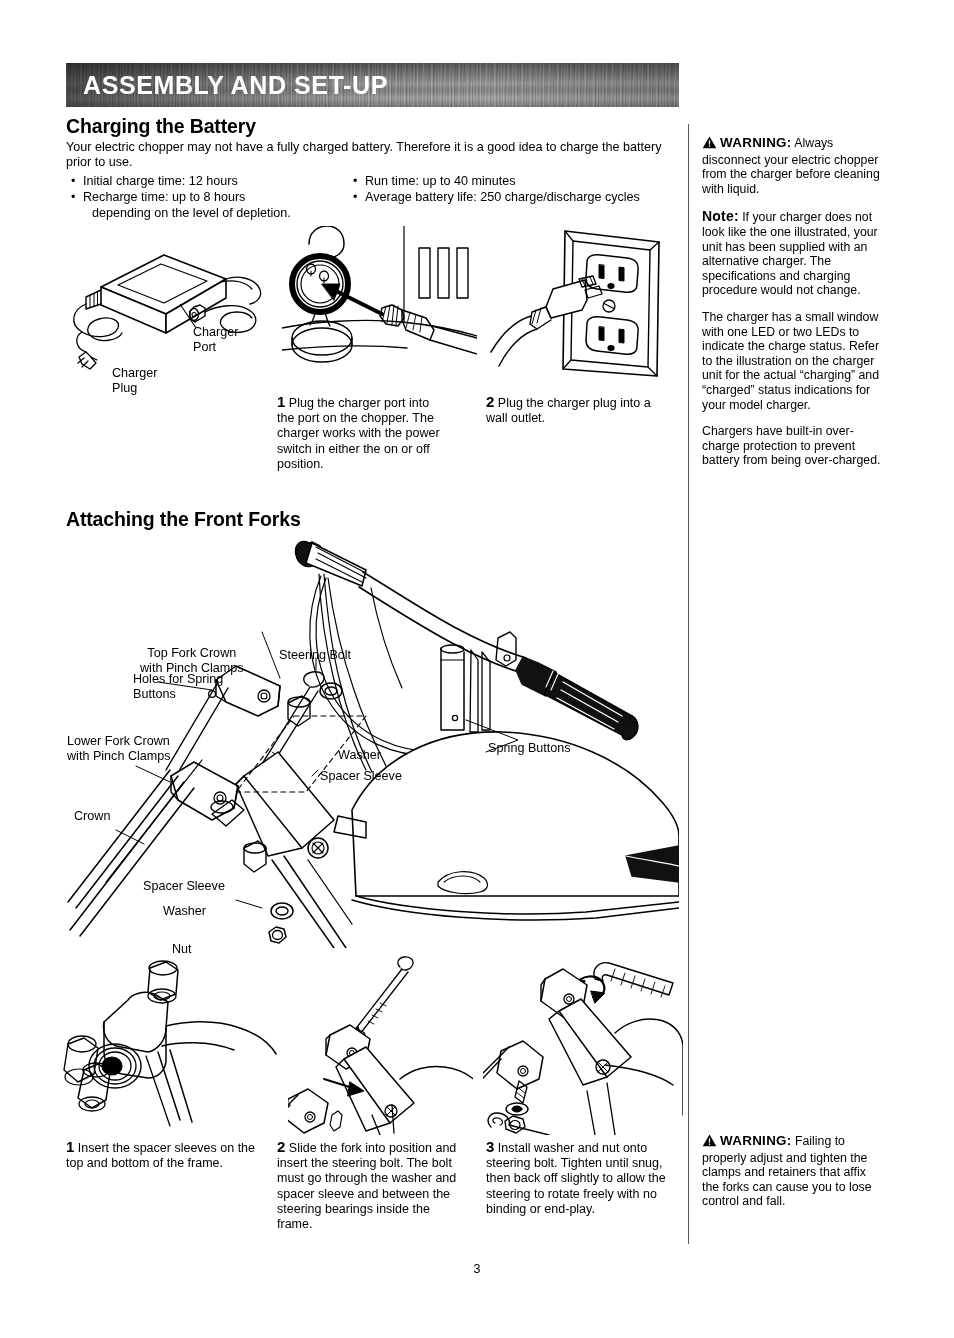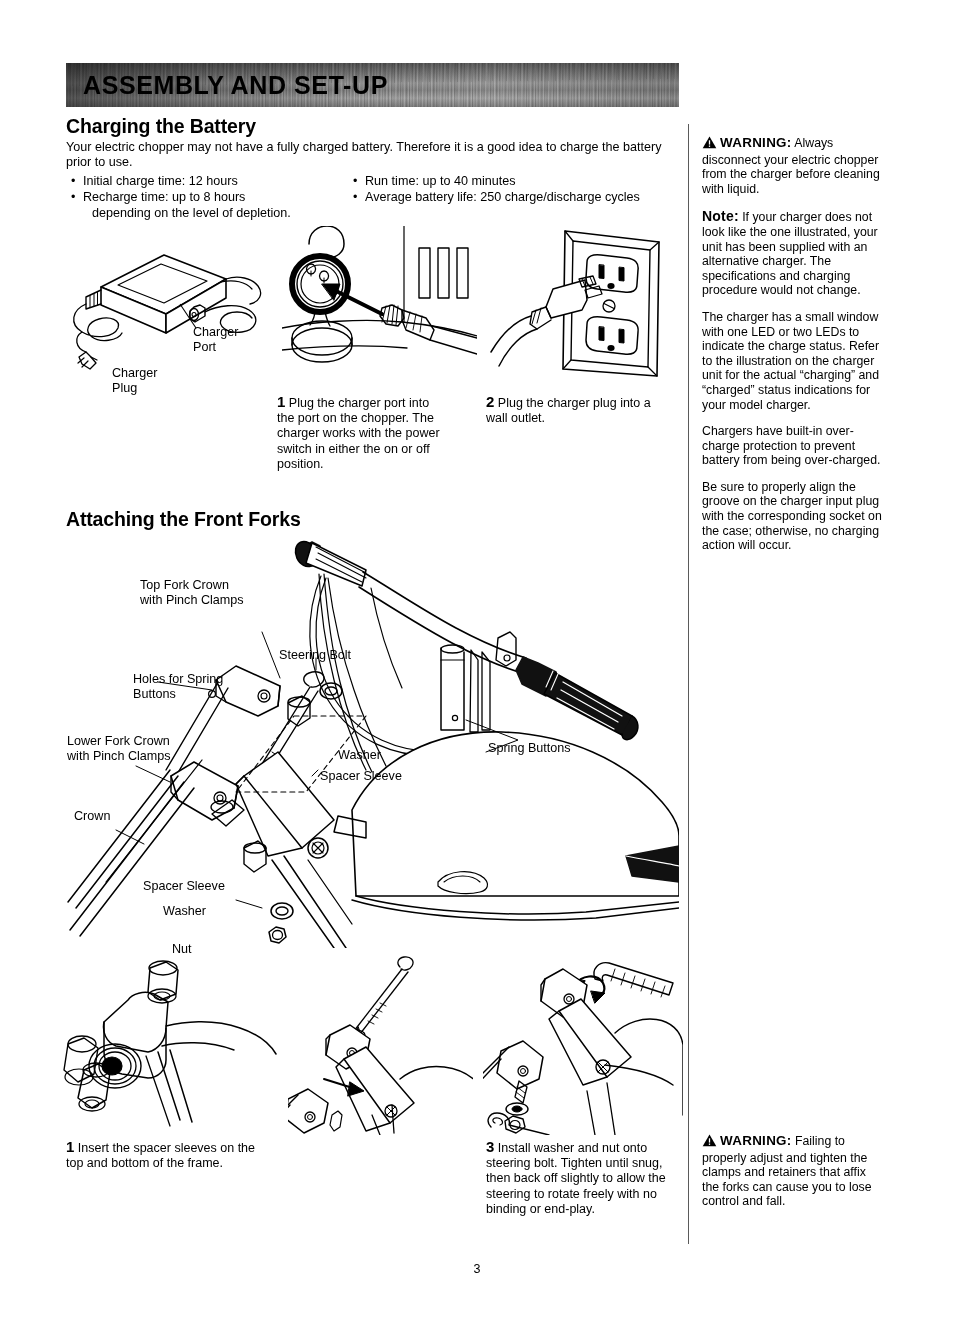--- a/index.html
+++ b/index.html
@@ -57,21 +57,21 @@
     background: linear-gradient(90deg, rgba(20,20,20,0.55) 0%, rgba(40,40,40,0.30) 22%,
       rgba(120,120,120,0.06) 48%, rgba(200,200,200,0.10) 70%, rgba(60,60,60,0.22) 100%);
   }
   .banner-title {
     position: absolute;
     left: 17px;
     top: 8px;
     font-size: 25px;
     font-weight: bold;
     letter-spacing: 0.6px;
-    color: #000000;
+    color: #ffffff;
     z-index: 3;
     font-family: "Liberation Sans", sans-serif;
   }
 
   
   .h2 {
     position: absolute;
     font-size: 19.5px;
     font-weight: bold;
     letter-spacing: -0.15px;
@@ -410,21 +410,21 @@
         <path d="M250 128 L250 140" stroke-width="1"></path>
         <path d="M104 252 L70 236" stroke-width="1"></path>
         <path d="M50 300 L78 314" stroke-width="1"></path>
         <path d="M420 222 L452 210 L400 190" stroke-width="1"></path>
         <path d="M252 240 L246 246" stroke-width="1"></path>
         <path d="M170 370 L196 378" stroke-width="1"></path>
       </g>
     </svg>
   </div>
 
-  <div class="lbl" style="left:140px; top:578px; ">Top Fork Crown
+  <div class="lbl" style="left:140px; top:646px; text-align:center;">Top Fork Crown
 with Pinch Clamps</div>
   <div class="lbl" style="left:133px; top:672px;">Holes for Spring
 Buttons</div>
   <div class="lbl" style="left:279px; top:648px;">Steering Bolt</div>
   <div class="lbl" style="left:67px; top:734px;">Lower Fork Crown
 with Pinch Clamps</div>
   <div class="lbl" style="left:74px; top:809px;">Crown</div>
   <div class="lbl" style="left:338px; top:748px;">Washer</div>
   <div class="lbl" style="left:320px; top:769px;">Spacer Sleeve</div>
   <div class="lbl" style="left:488px; top:741px;">Spring Buttons</div>
@@ -555,20 +555,24 @@
         <path d="M104 136 L112 180" stroke-width="1.3"></path>
         <circle cx="120" cy="112" r="7" stroke-width="1.4"></circle>
         <path d="M115 107 L125 117 M125 107 L115 117" stroke-width="1"></path>
       </g>
     </svg>
   </div>
 
   <div class="cap" style="left:66px; top:1139px; width:198px;">
     <span class="stepnum">1</span>
     <span>Insert the spacer sleeves on the top and bottom of the frame.</span>
+  </div>
+  <div class="cap" style="left:277px; top:1139px; width:188px;">
+    <span class="stepnum">2</span>
+    <span>Slide the fork into position and insert the steering bolt. The bolt must go through the washer and spacer sleeve and between the steering bearings inside the frame.</span>
   </div>
   <div class="cap" style="left:486px; top:1139px; width:190px;">
     <span class="stepnum">3</span>
     <span>Install washer and nut onto steering bolt. Tighten until snug, then back off slightly to allow the steering to rotate freely with no binding or end-play.</span>
   </div>
 
   <div class="divider-v"></div>
 
   <div class="side" style="top:136px;">
     <p>
@@ -578,21 +582,20 @@
           <rect x="6.85" y="4.3" width="1.3" height="4.3" fill="#fff"></rect>
           <rect x="6.85" y="9.5" width="1.3" height="1.4" fill="#fff"></rect>
         </svg>
       </span><span class="warn-hd">WARNING:</span><span> Always disconnect your electric chopper from the charger before cleaning with liquid.</span>
     </p>
     <p style="margin-top:13px;">
       <span class="note-hd">Note:</span><span> If your charger does not look like the one illustrated, your unit has been supplied with an alternative charger. The specifications and charging procedure would not change.</span>
     </p>
     <p style="margin-top:12px;">The charger has a small window with one LED or two LEDs to indicate the charge status. Refer to the illustration on the charger unit for the actual “charging” and “charged” status indications for your model charger.</p>
     <p style="margin-top:12px;">Chargers have built-in over-charge protection to prevent battery from being over-charged.</p>
-    <p style="margin-top:12px;">Be sure to properly align the groove on the charger input plug with the corresponding socket on the case; otherwise, no charging action will occur.</p>
   </div>
 
   <div class="side" style="top:1134px;">
     <p>
       <span class="warn-tri">
         <svg width="15" height="13" viewBox="0 0 15 13">
           <path d="M7.5 0.5 L14.3 12.3 L0.7 12.3 Z" fill="#000"></path>
           <rect x="6.85" y="4.3" width="1.3" height="4.3" fill="#fff"></rect>
           <rect x="6.85" y="9.5" width="1.3" height="1.4" fill="#fff"></rect>
         </svg>

